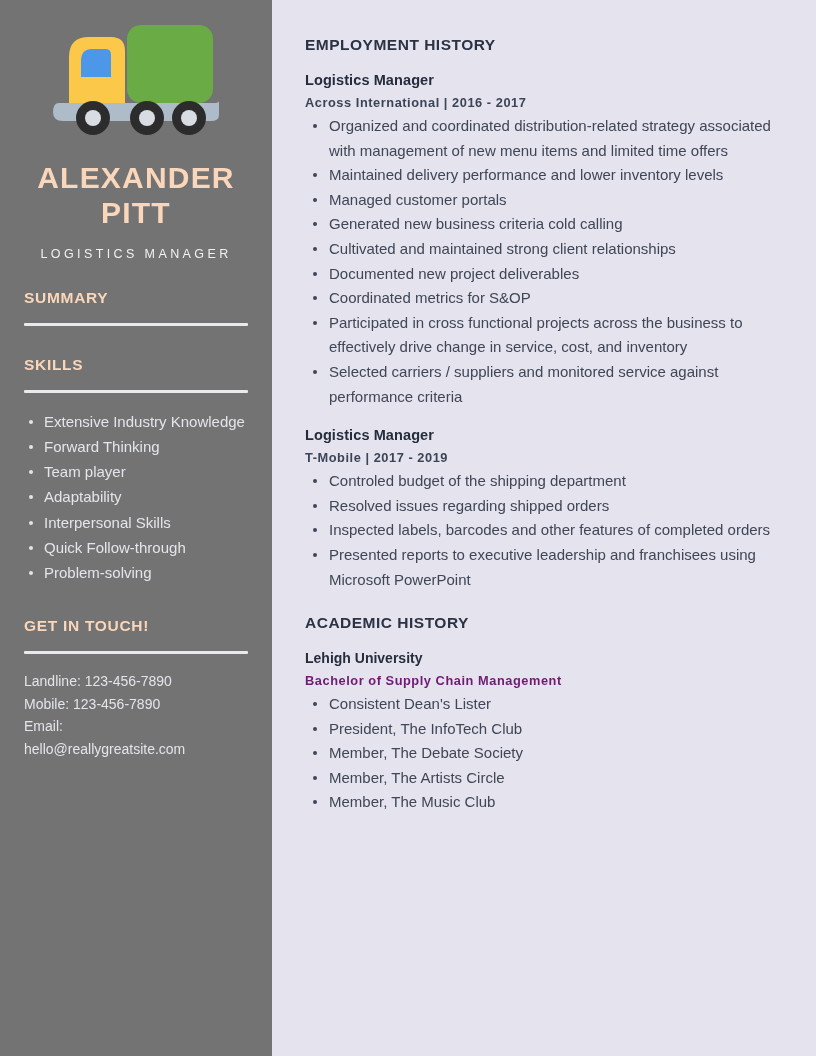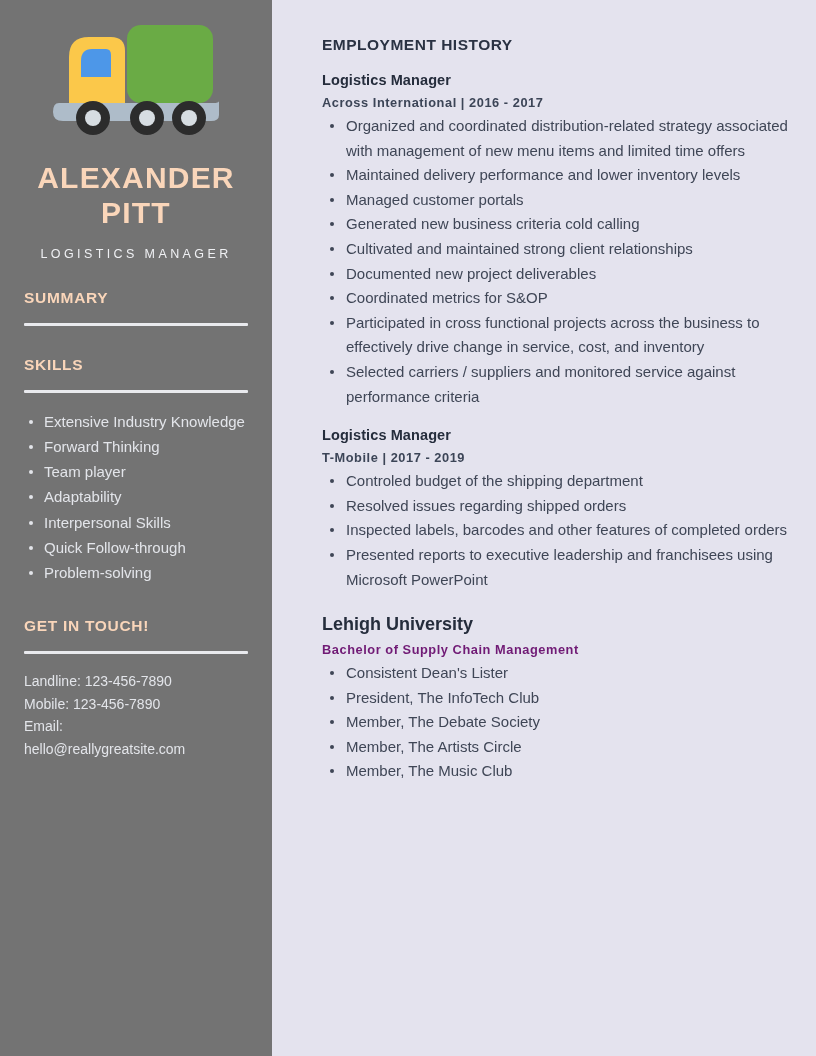--- a/index.html
+++ b/index.html
@@ -102,21 +102,20 @@
     color: #e3e5ea;
     font-size: 14px;
     line-height: 1.62;
   }
 
   
   .main {
     flex: 1;
     background: #e4e3ee;
     padding: 36px 22px 0 33px;
-    margin-left: 17px;
   }
 
   .main-heading {
     color: #2a3243;
     font-size: 15.5px;
     font-weight: bold;
     letter-spacing: 0.5px;
     margin-bottom: 18px;
   }
 
@@ -154,21 +153,21 @@
     width: 4px;
     height: 4px;
     border-radius: 50%;
     background: #3f4656;
   }
 
   .academic-block { margin-top: 22px; }
   .edu { margin-top: 18px; }
   .edu-school {
     color: #252d3c;
-    font-size: 18px;
+    font-size: 14px;
     font-weight: bold;
     margin-bottom: 7px;
   }
   .edu-degree {
     color: #701a75;
     font-size: 12.8px;
     font-weight: bold;
     letter-spacing: 0.55px;
     margin-bottom: 4px;
   }
@@ -261,20 +260,21 @@
         <ul class="main-list">
           <li>Controled budget of the shipping department</li>
           <li>Resolved issues regarding shipped orders</li>
           <li>Inspected labels, barcodes and other features of completed orders</li>
           <li>Presented reports to executive leadership and franchisees using Microsoft PowerPoint</li>
         </ul>
       </div>
     </section>
 
     <section class="academic-block">
+      <h2 class="main-heading">ACADEMIC HISTORY</h2>
 
       <div class="edu">
         <div class="edu-school">Lehigh University</div>
         <div class="edu-degree">Bachelor of Supply Chain Management</div>
         <ul class="main-list">
           <li>Consistent Dean's Lister</li>
           <li>President, The InfoTech Club</li>
           <li>Member, The Debate Society</li>
           <li>Member, The Artists Circle</li>
           <li>Member, The Music Club</li>

